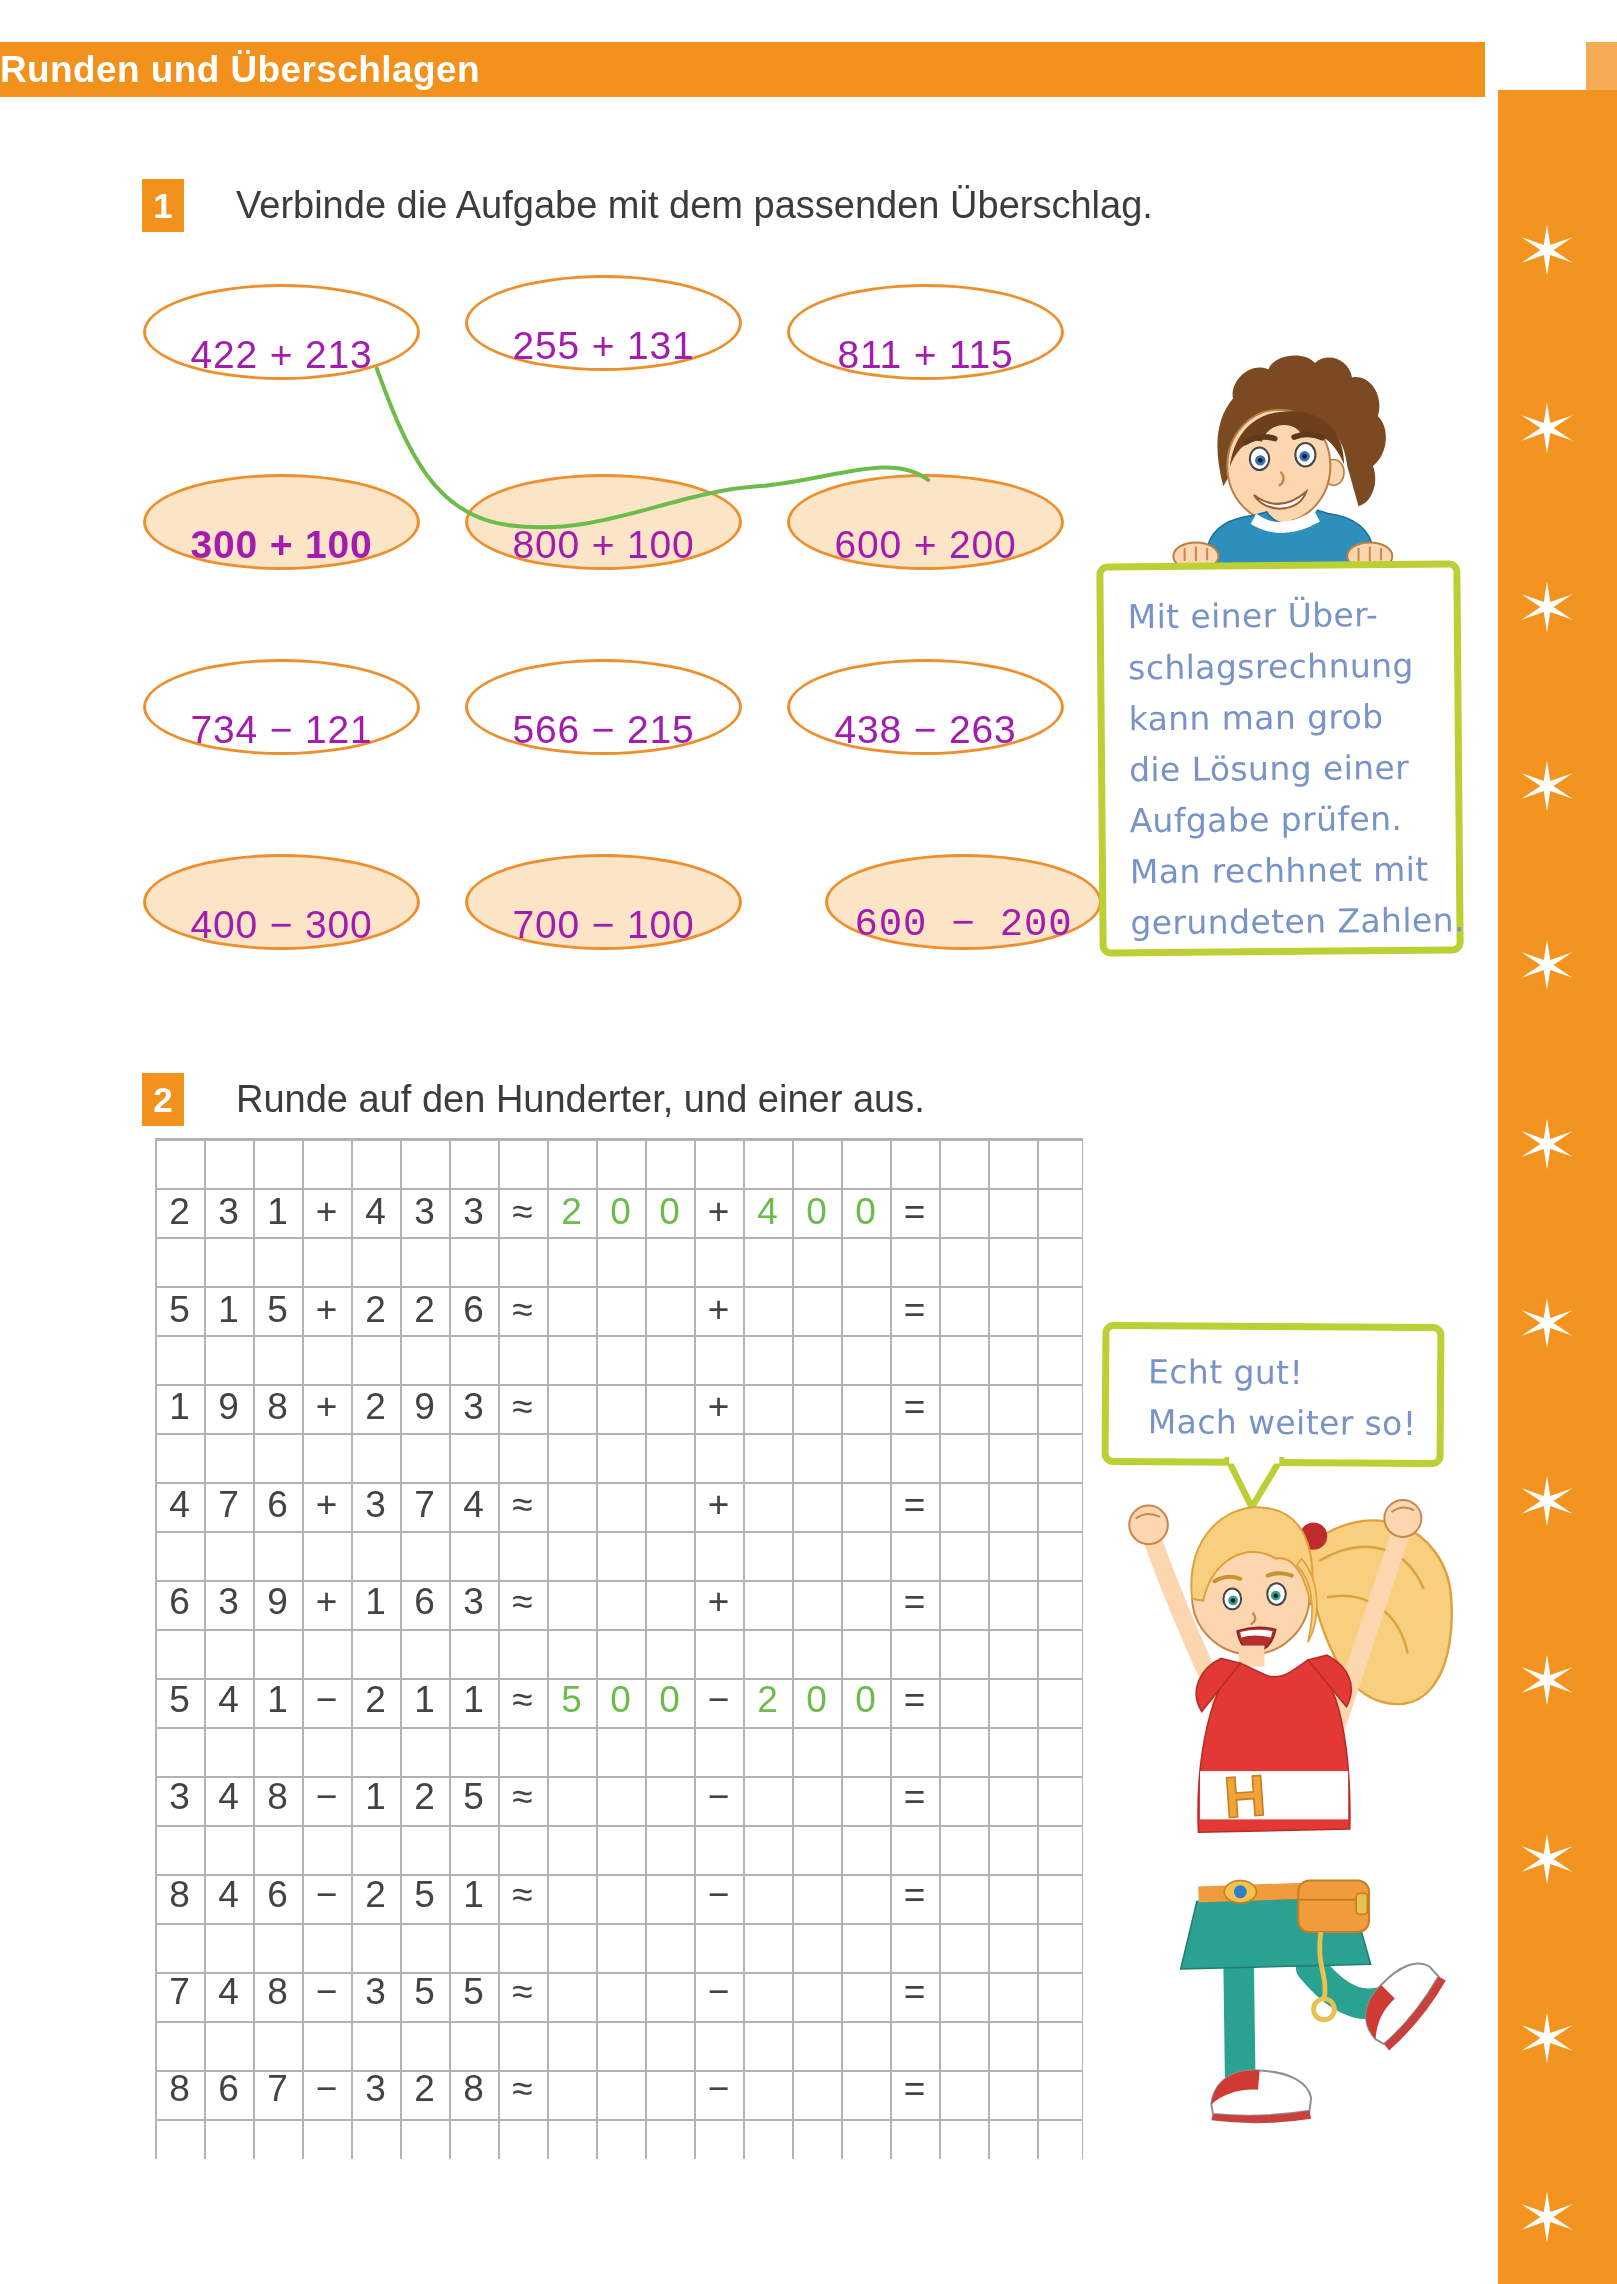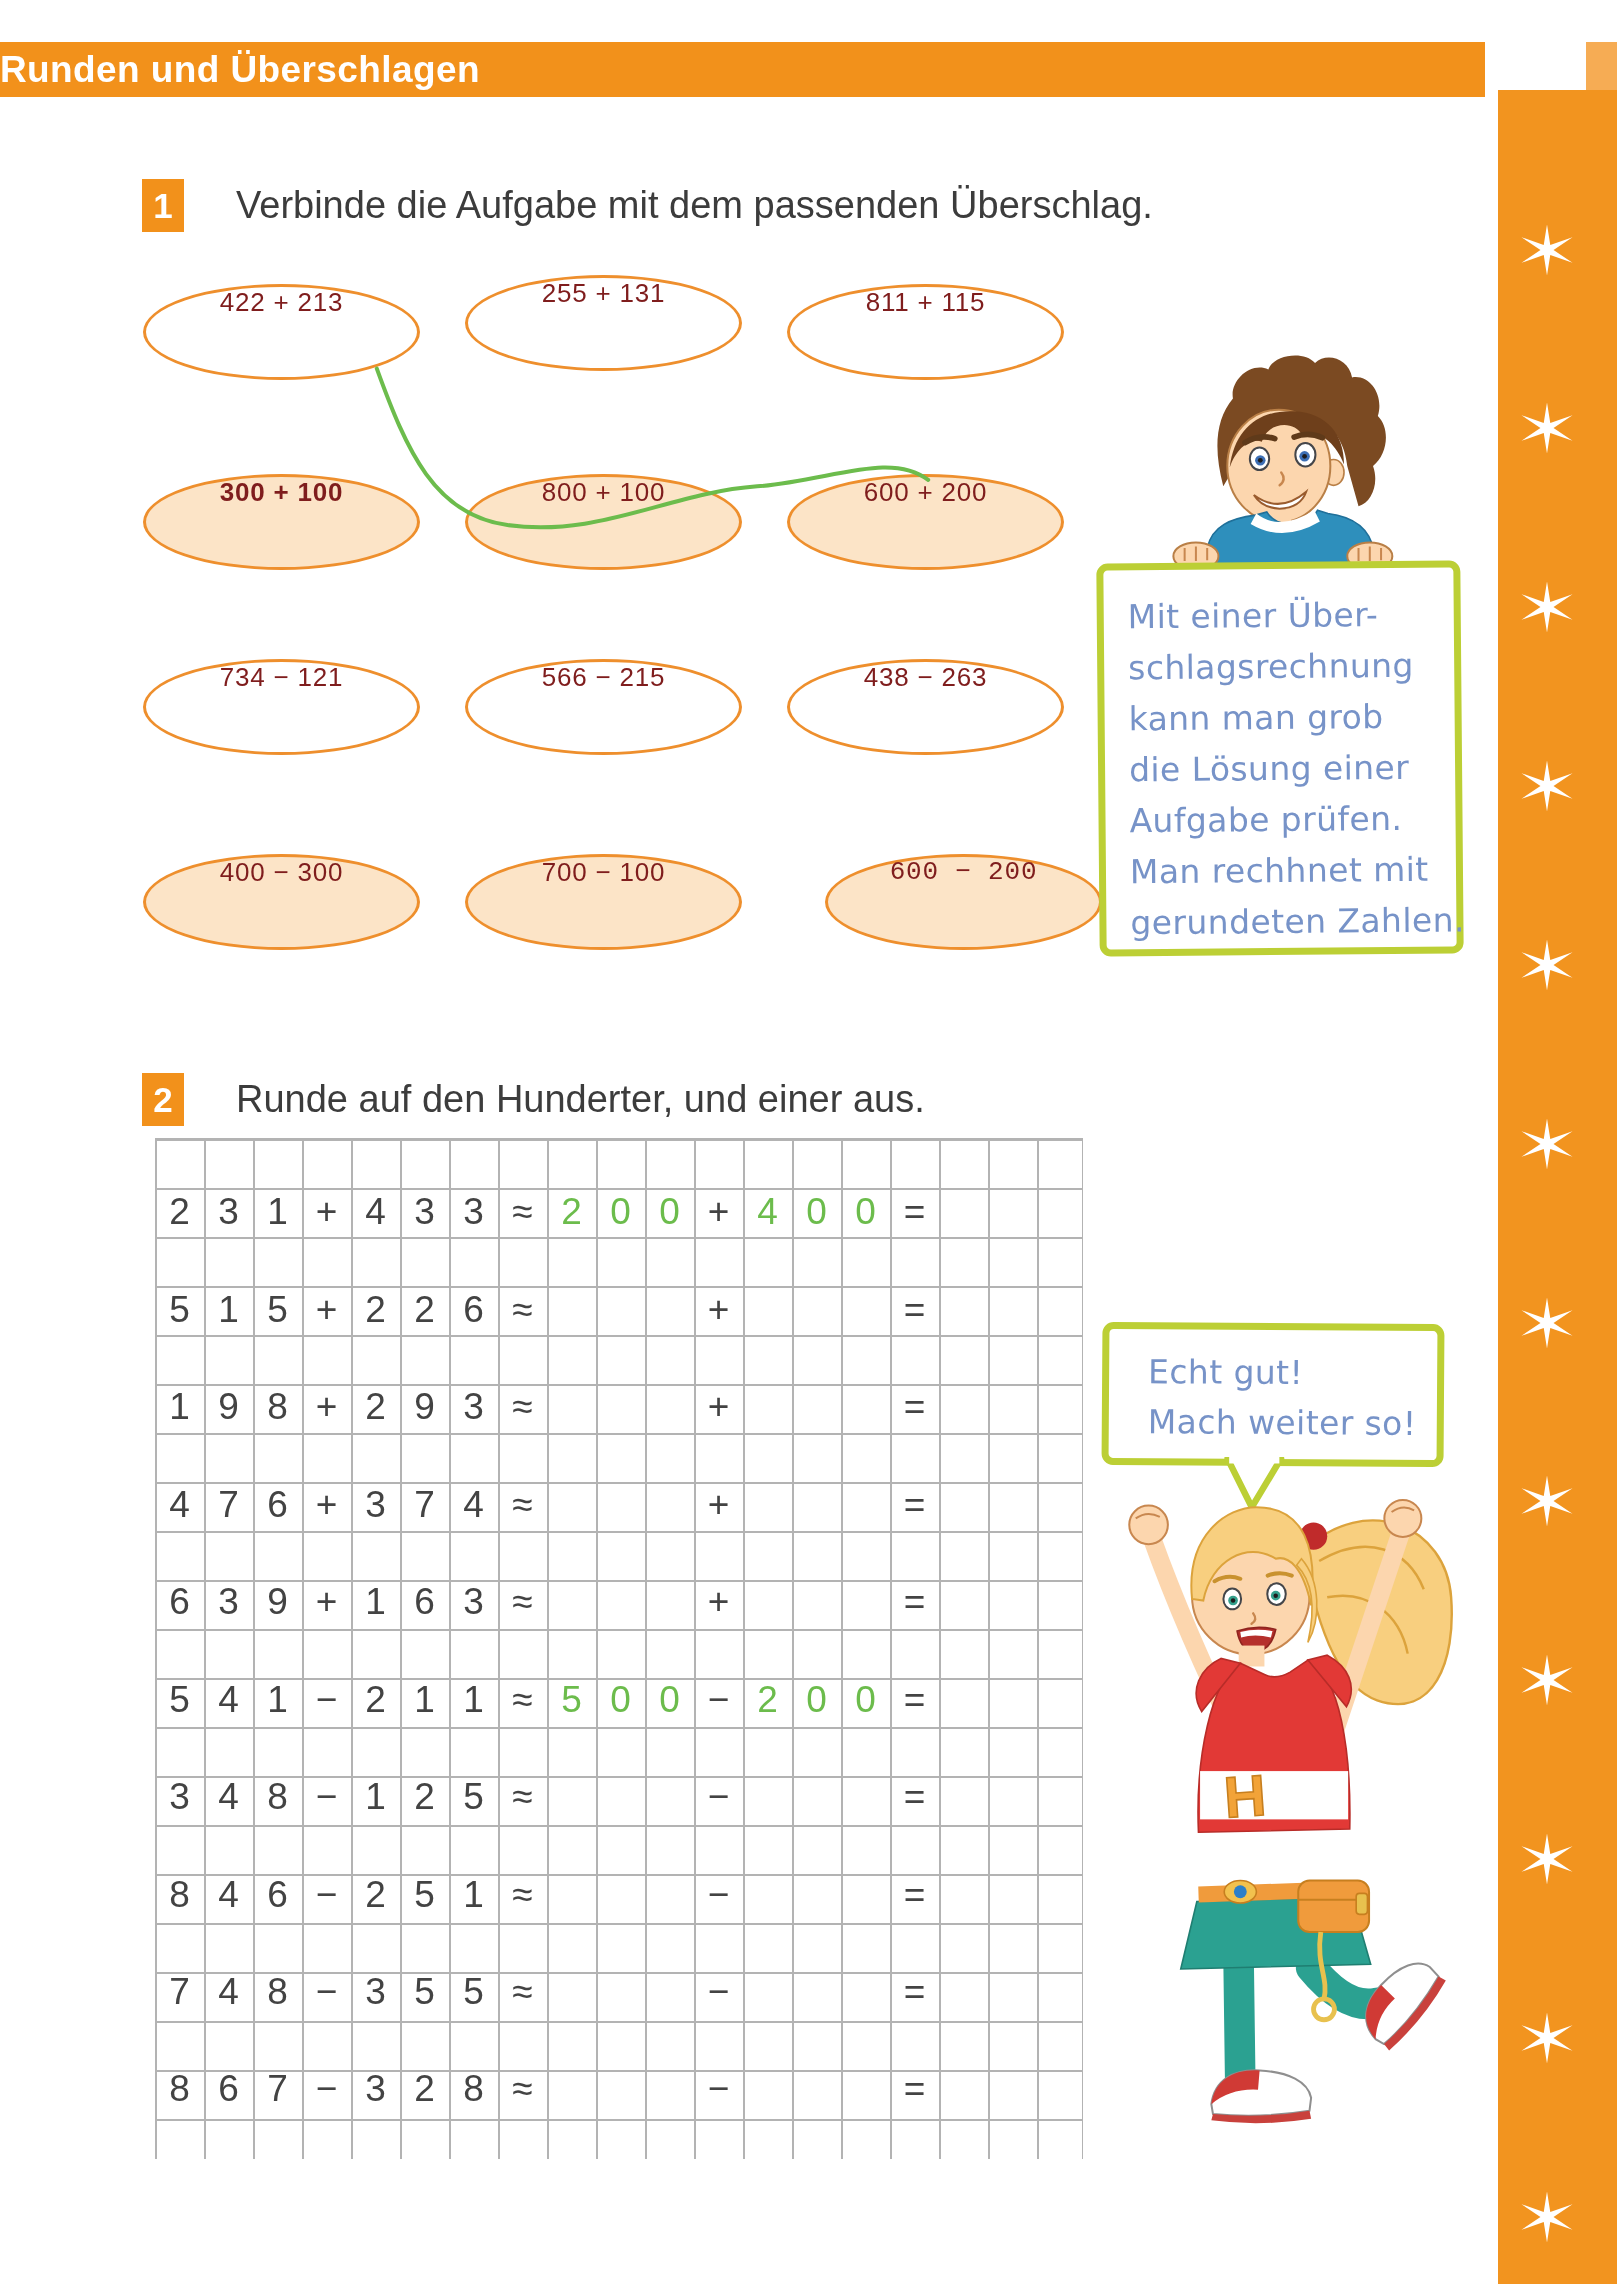--- a/index.html
+++ b/index.html
@@ -23,22 +23,22 @@
 
   
   .ex-num { width:42px; height:53px; background:#F2911B; color:#fff; font-size:35px;
     font-weight:bold; display:flex; align-items:center; justify-content:center; }
   .ex-instruction { font-size:38px; color:#3C3C3C; line-height:53px; white-space:nowrap;margin-left:36px; }
   #ex1-num { left:142px; top:179px; } #ex1-text { left:200px; top:179px; }
   #ex2-num { left:142px; top:1073px; } #ex2-text { left:200px; top:1073px; }
 
   
   .ellipse { position:absolute; width:271px; height:90px; border:3.6px solid #EE8F2D;
-    border-radius:50%; background:#fff; display:flex; align-items:flex-start;
-    justify-content:center; font-size:26px; color:#7f1d1d; letter-spacing:0.8px; }
+    border-radius:50%; background:#fff; display:flex; align-items:flex-end;
+    justify-content:center; font-size:39px; color:#a21caf; letter-spacing:0.8px; }
   .ellipse.filled { background:#FCE4C7; }
 
   
   .bubble { position:absolute; background:#fff; border:7.3px solid #BCCF35; border-radius:11.3px; }
   #bubble-boy { left:1098px; top:562px; width:364px; height:393px; transform:rotate(-.5deg);
     padding:21px 0 0 24px; box-sizing:border-box; }
   #bubble-girl { left:1102px; top:1323px; width:342px; height:143px; transform:rotate(.4deg);
     padding:17.7px 0 0 39px; box-sizing:border-box; }
   .bubble-line { font-family:"DejaVu Sans", sans-serif; font-size:33px; line-height:51px;
     color:#7793C8; letter-spacing:0.4px; white-space:nowrap; }

